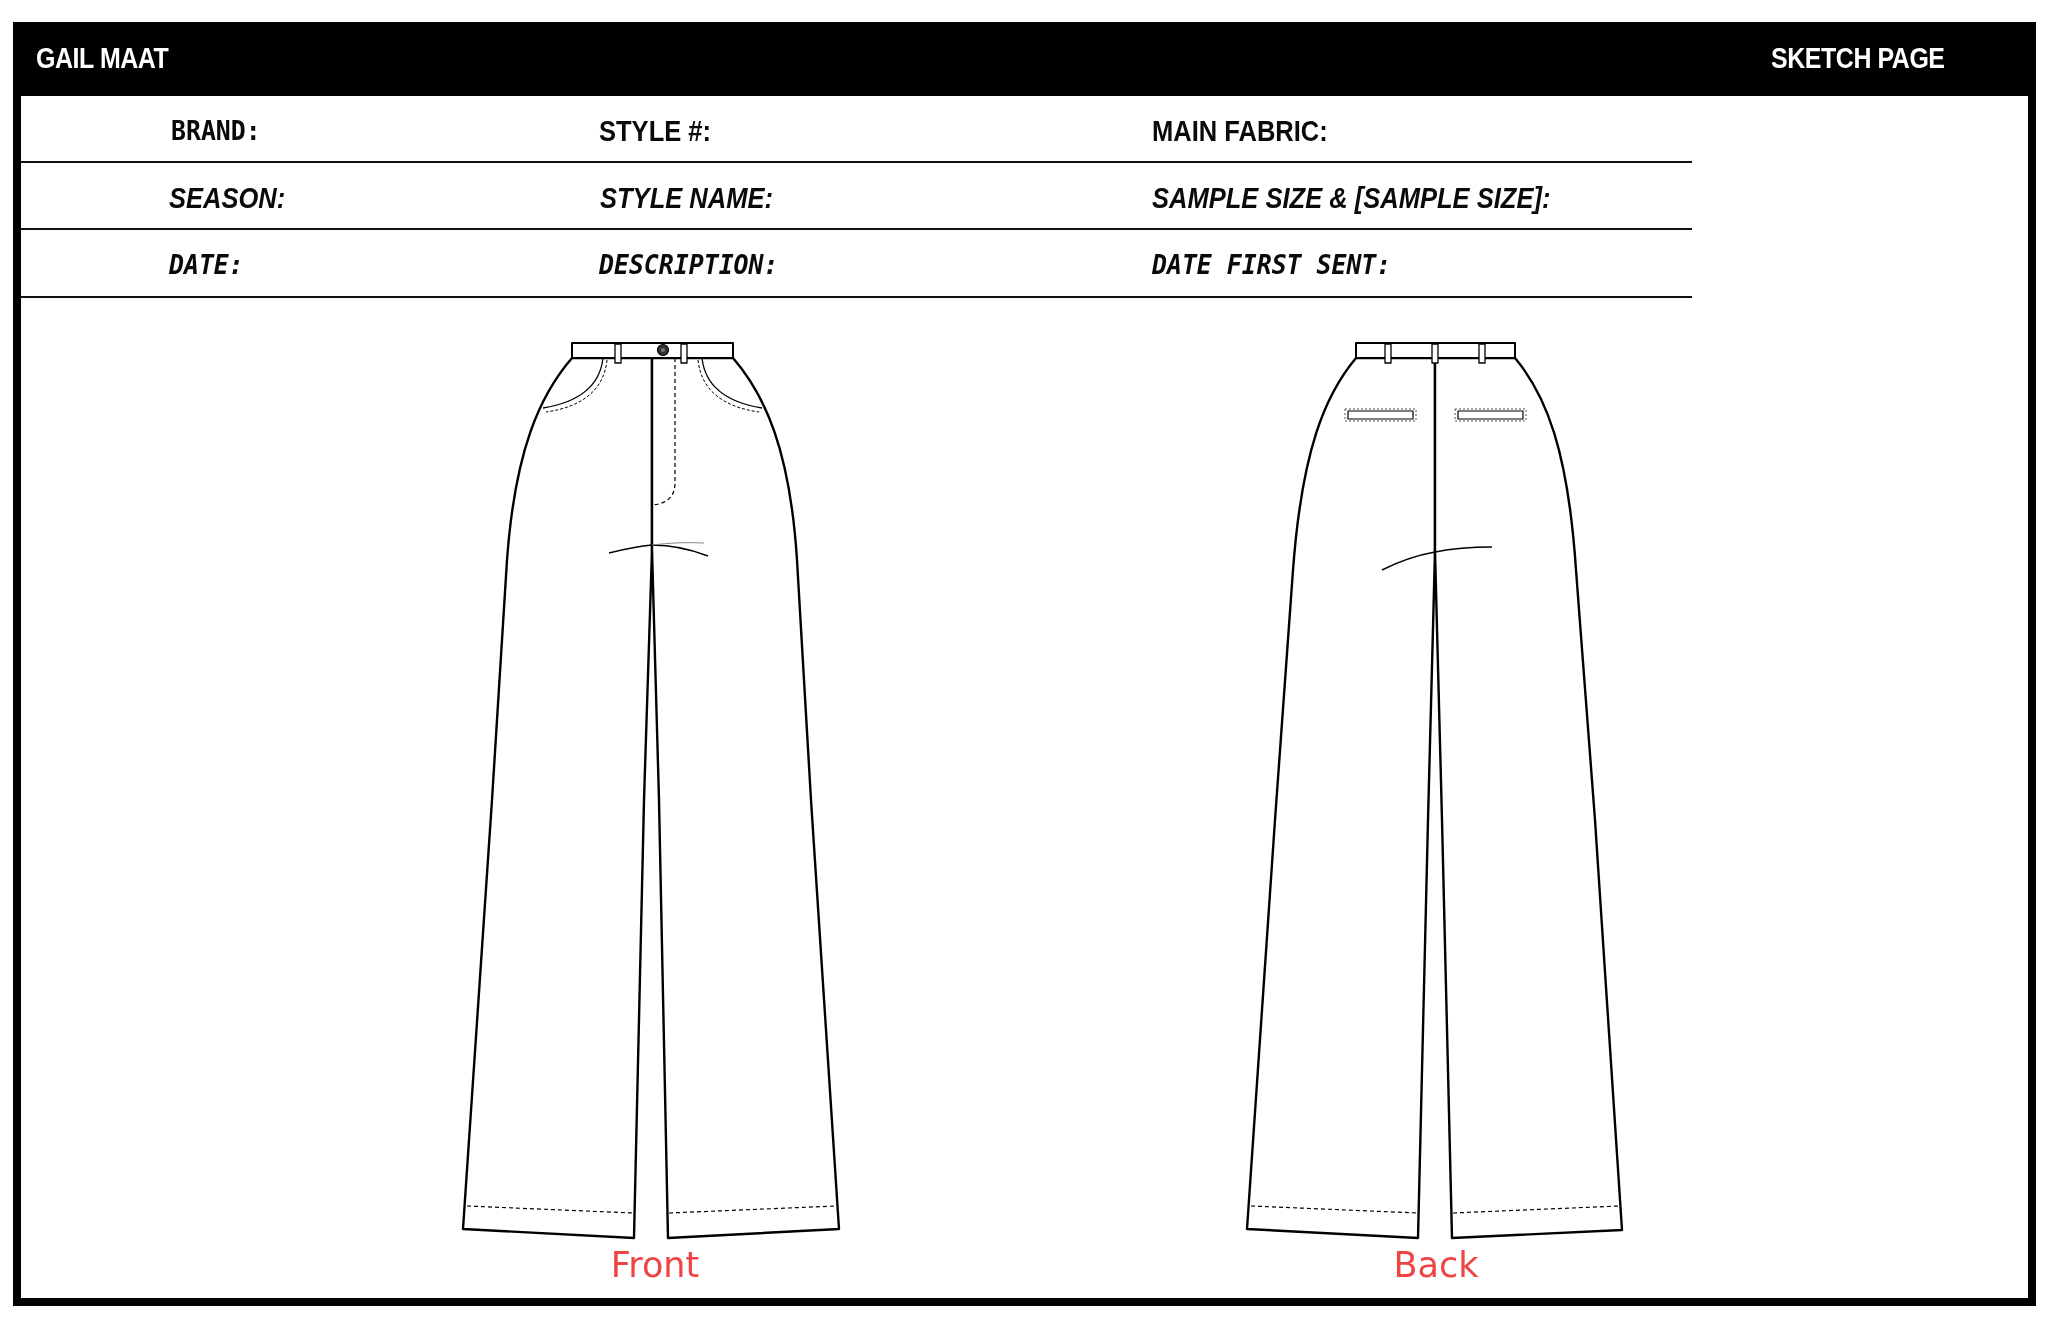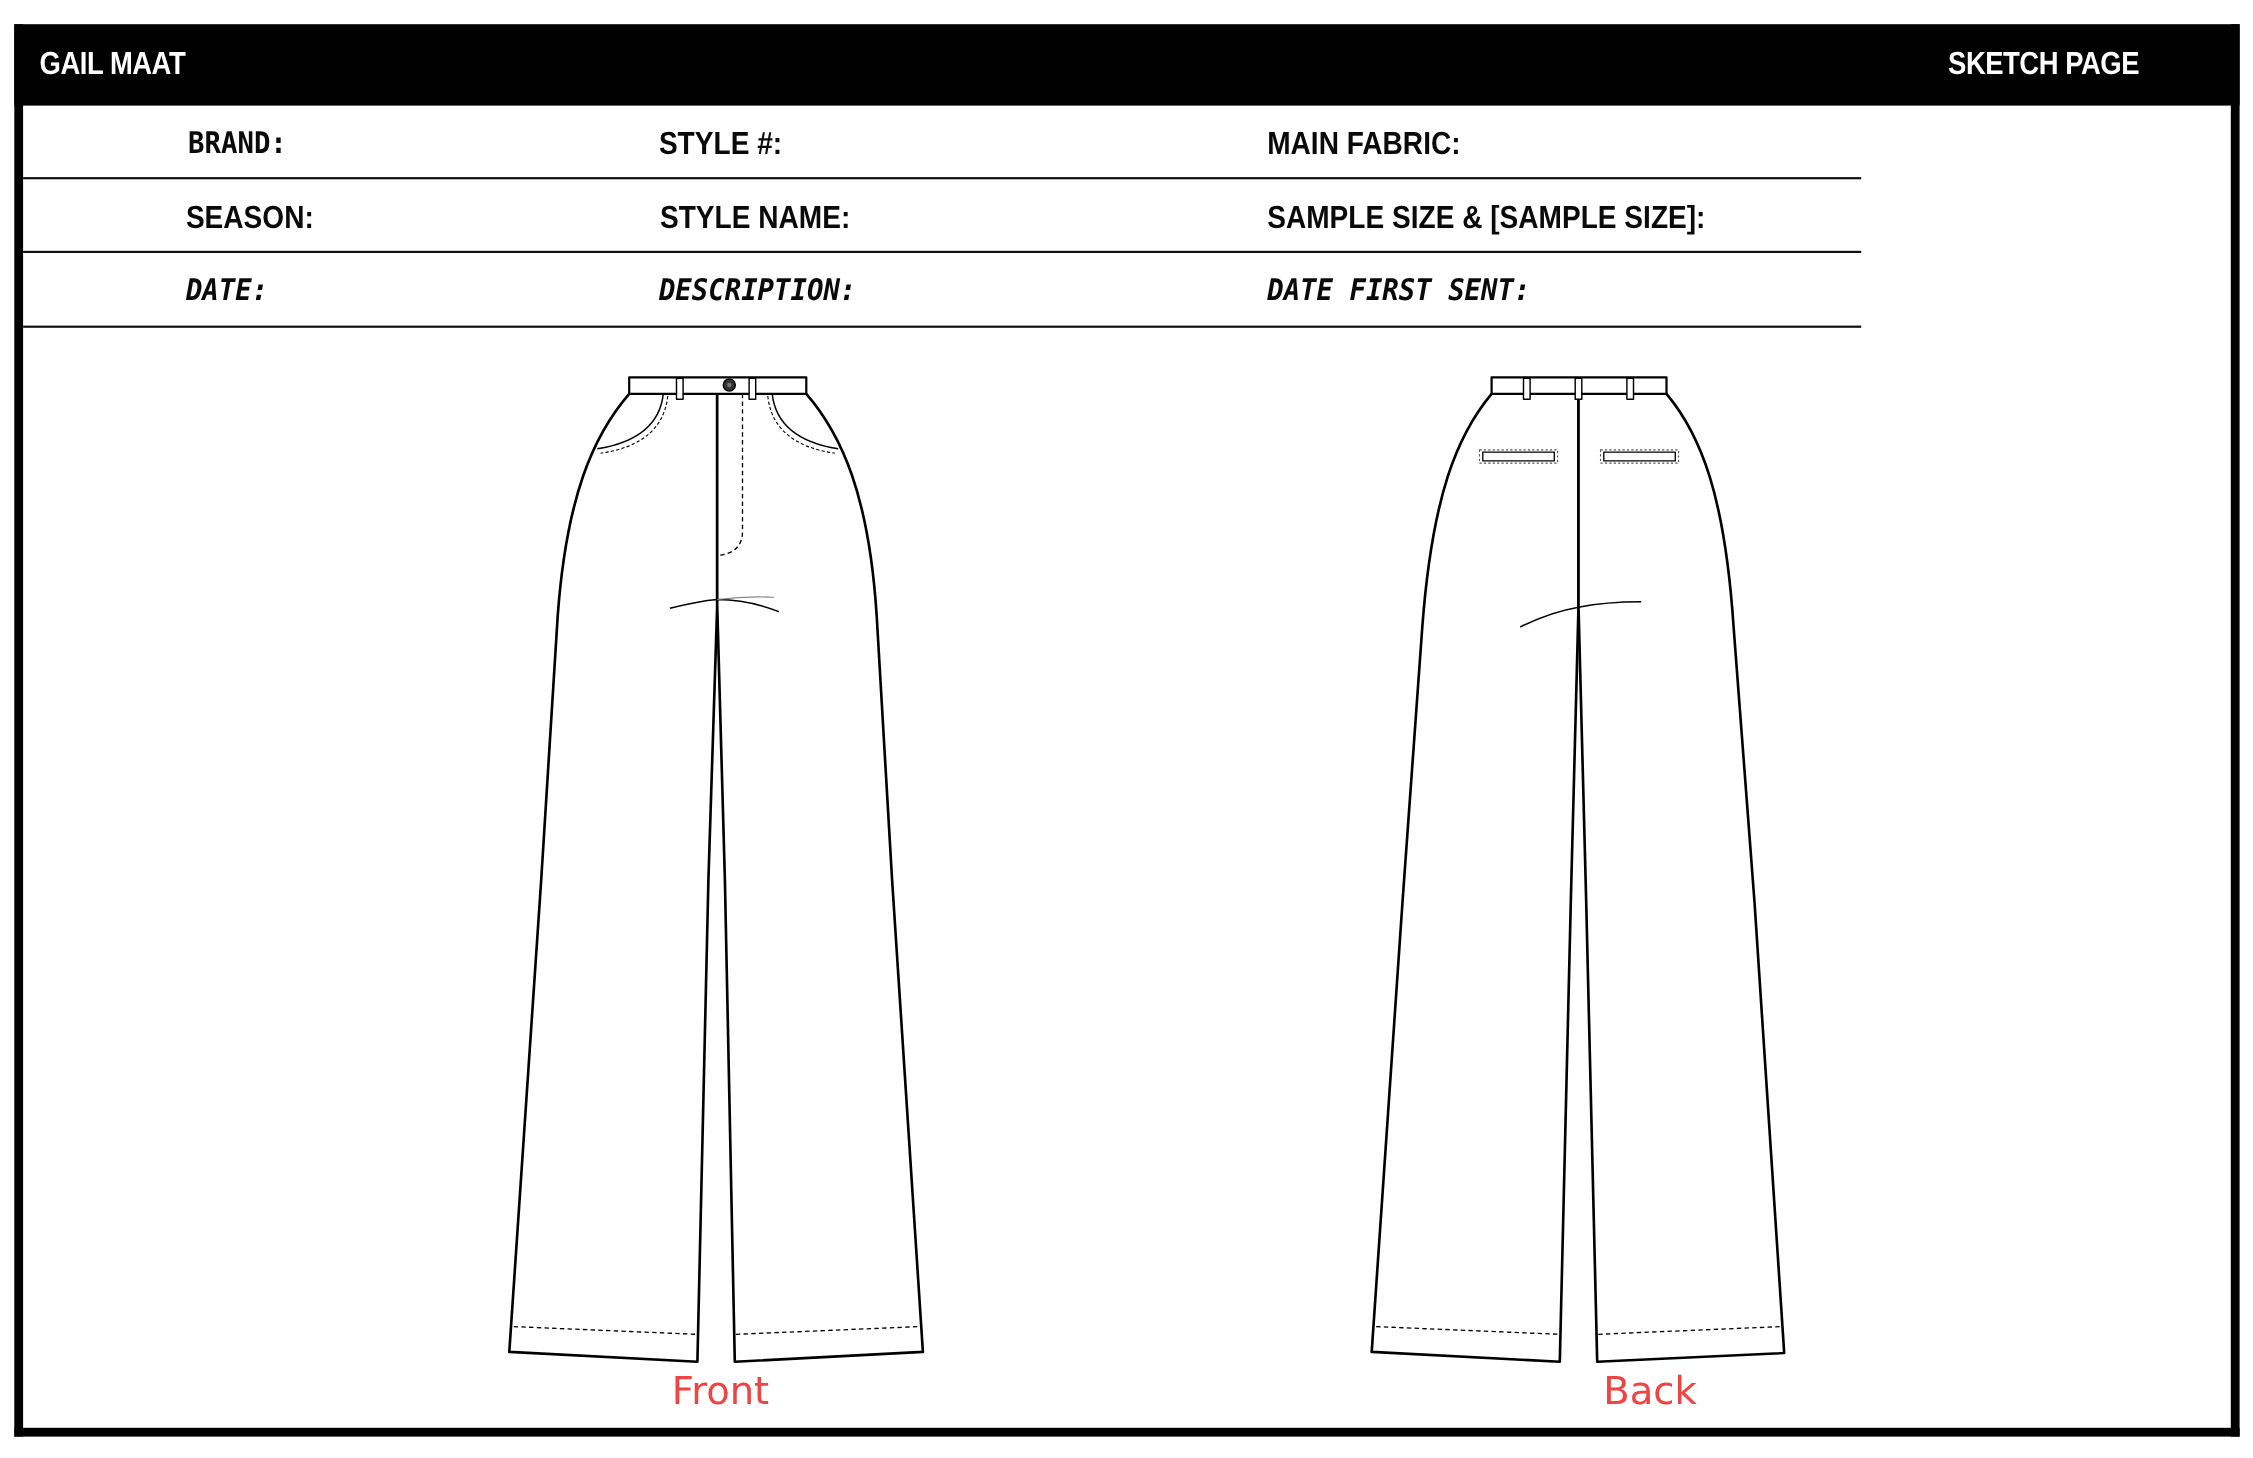--- a/index.html
+++ b/index.html
@@ -105,21 +105,21 @@
 <div class="topbar">
   <span class="topbar-title left">GAIL MAAT</span>
   <span class="topbar-title right">SKETCH PAGE</span>
 </div>
 
 <div class="info-row" style="top:96px;">
   <span class="info-label serifish" style="left:150px;">BRAND:</span>
   <span class="info-label" style="left:578px;">STYLE #:</span>
   <span class="info-label" style="left:1131px;">MAIN FABRIC:</span>
 </div>
-<div class="info-row" style="top:163px;">
+<div class="info-row" style="top:163px;font-style:italic;">
   <span class="info-label" style="left:148px;">SEASON:</span>
   <span class="info-label" style="left:579px;">STYLE NAME:</span>
   <span class="info-label" style="left:1131px;">SAMPLE SIZE &amp; [SAMPLE SIZE]:</span>
 </div>
 <div class="info-row" style="top:230px; height:68px;font-style:italic;">
   <span class="info-label serifish" style="left:148px;">DATE:</span>
   <span class="info-label serifish" style="left:578px;">DESCRIPTION:</span>
   <span class="info-label serifish" style="left:1131px;">DATE FIRST SENT:</span>
 </div>
 
@@ -177,13 +177,13 @@
 
       <path d="M1382 570 C 1400 561, 1418 555, 1435 552 C 1455 548, 1475 547, 1492 547" fill="none" stroke-width="1.4"></path>
 
       <line x1="1251" y1="1206" x2="1418" y2="1213" stroke-width="1.2" stroke-dasharray="4 3"></line>
       <line x1="1453" y1="1213" x2="1619" y2="1206" stroke-width="1.2" stroke-dasharray="4 3"></line>
     </g>
   </svg>
 </div>
 
 <div class="view-label" style="left:555px;">Front</div>
-<div class="view-label" style="left:1400px;">Back</div>
+<div class="view-label" style="left:1336px;">Back</div>
 
 </body></html>

